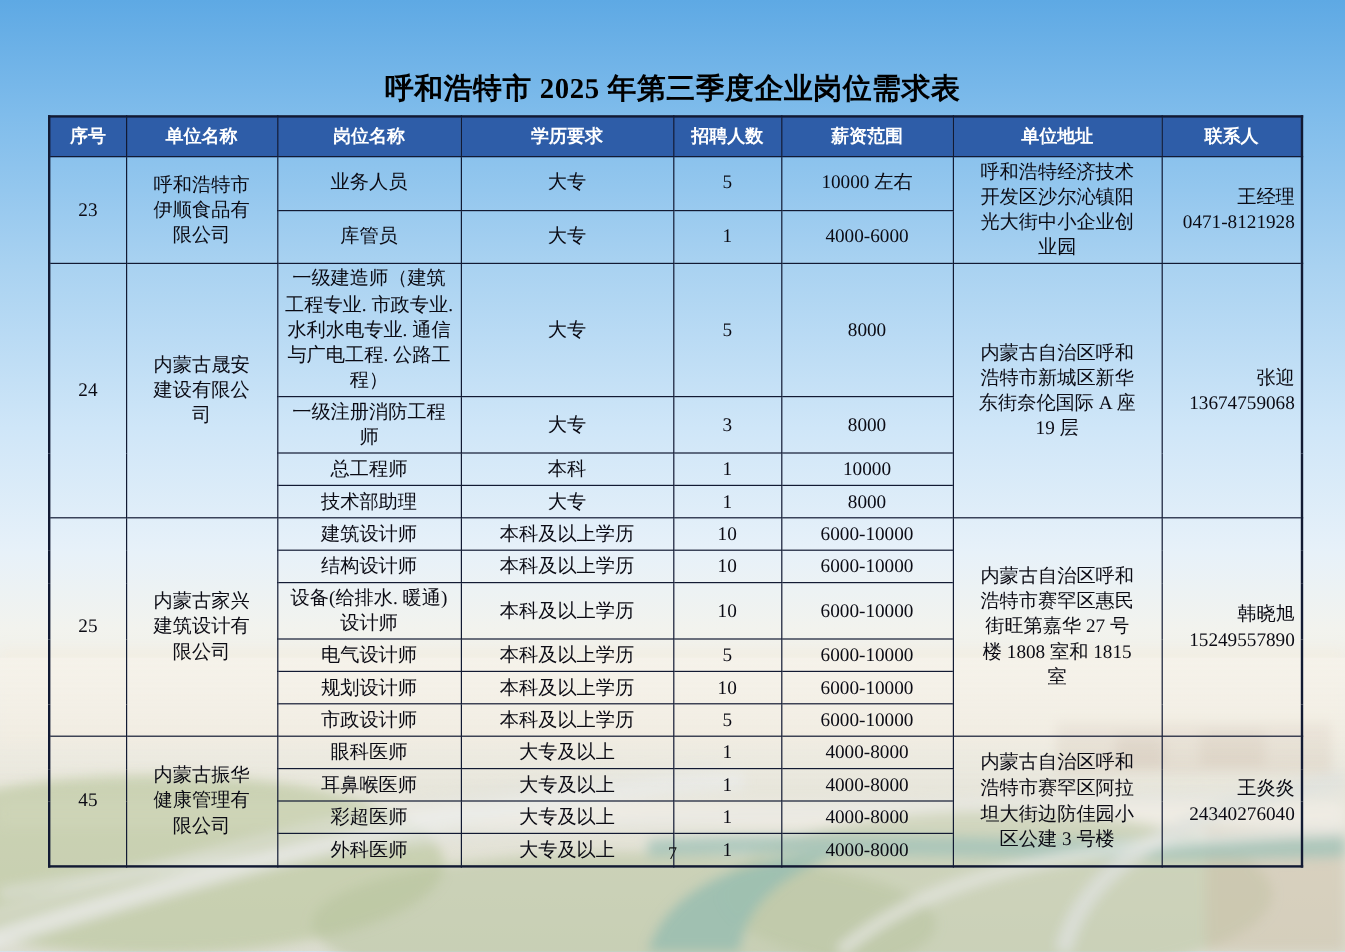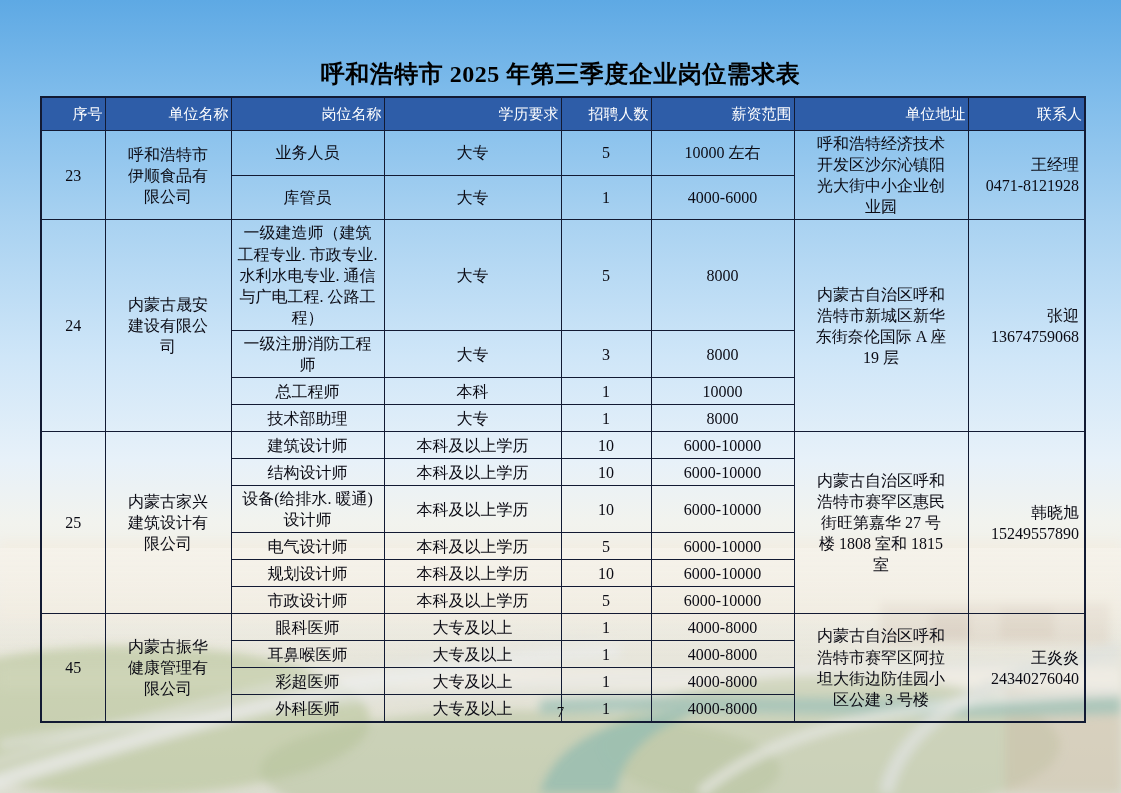--- a/index.html
+++ b/index.html
@@ -29,21 +29,21 @@
   }
   th,td{
     border:1px solid var(--grid);
     text-align:center;vertical-align:middle;
     padding:2px 5px;line-height:1.32;
     word-break:break-word;
   }
   th{
     background:var(--header-bg);color:var(--header-text);
     font-family:"Liberation Sans","DejaVu Sans",sans-serif;
-    font-weight:normal;font-size:15px;height:26px;padding:3px 2px;text-align:right;
+    font-weight:bold;font-size:15px;height:26px;padding:3px 2px;
   }
   td{font-size:16px;}
   tr.position-row{height:27px;}
   td.position-cell{padding:2px 6px;}
   td.company-cell,td.address-cell{padding:2px 19px;}
   td.contact-cell div{text-align:right;}
   .page-number{
     position:absolute;top:704px;left:0;right:0;z-index:2;
     text-align:center;font-size:15px;color:#111;
   }

